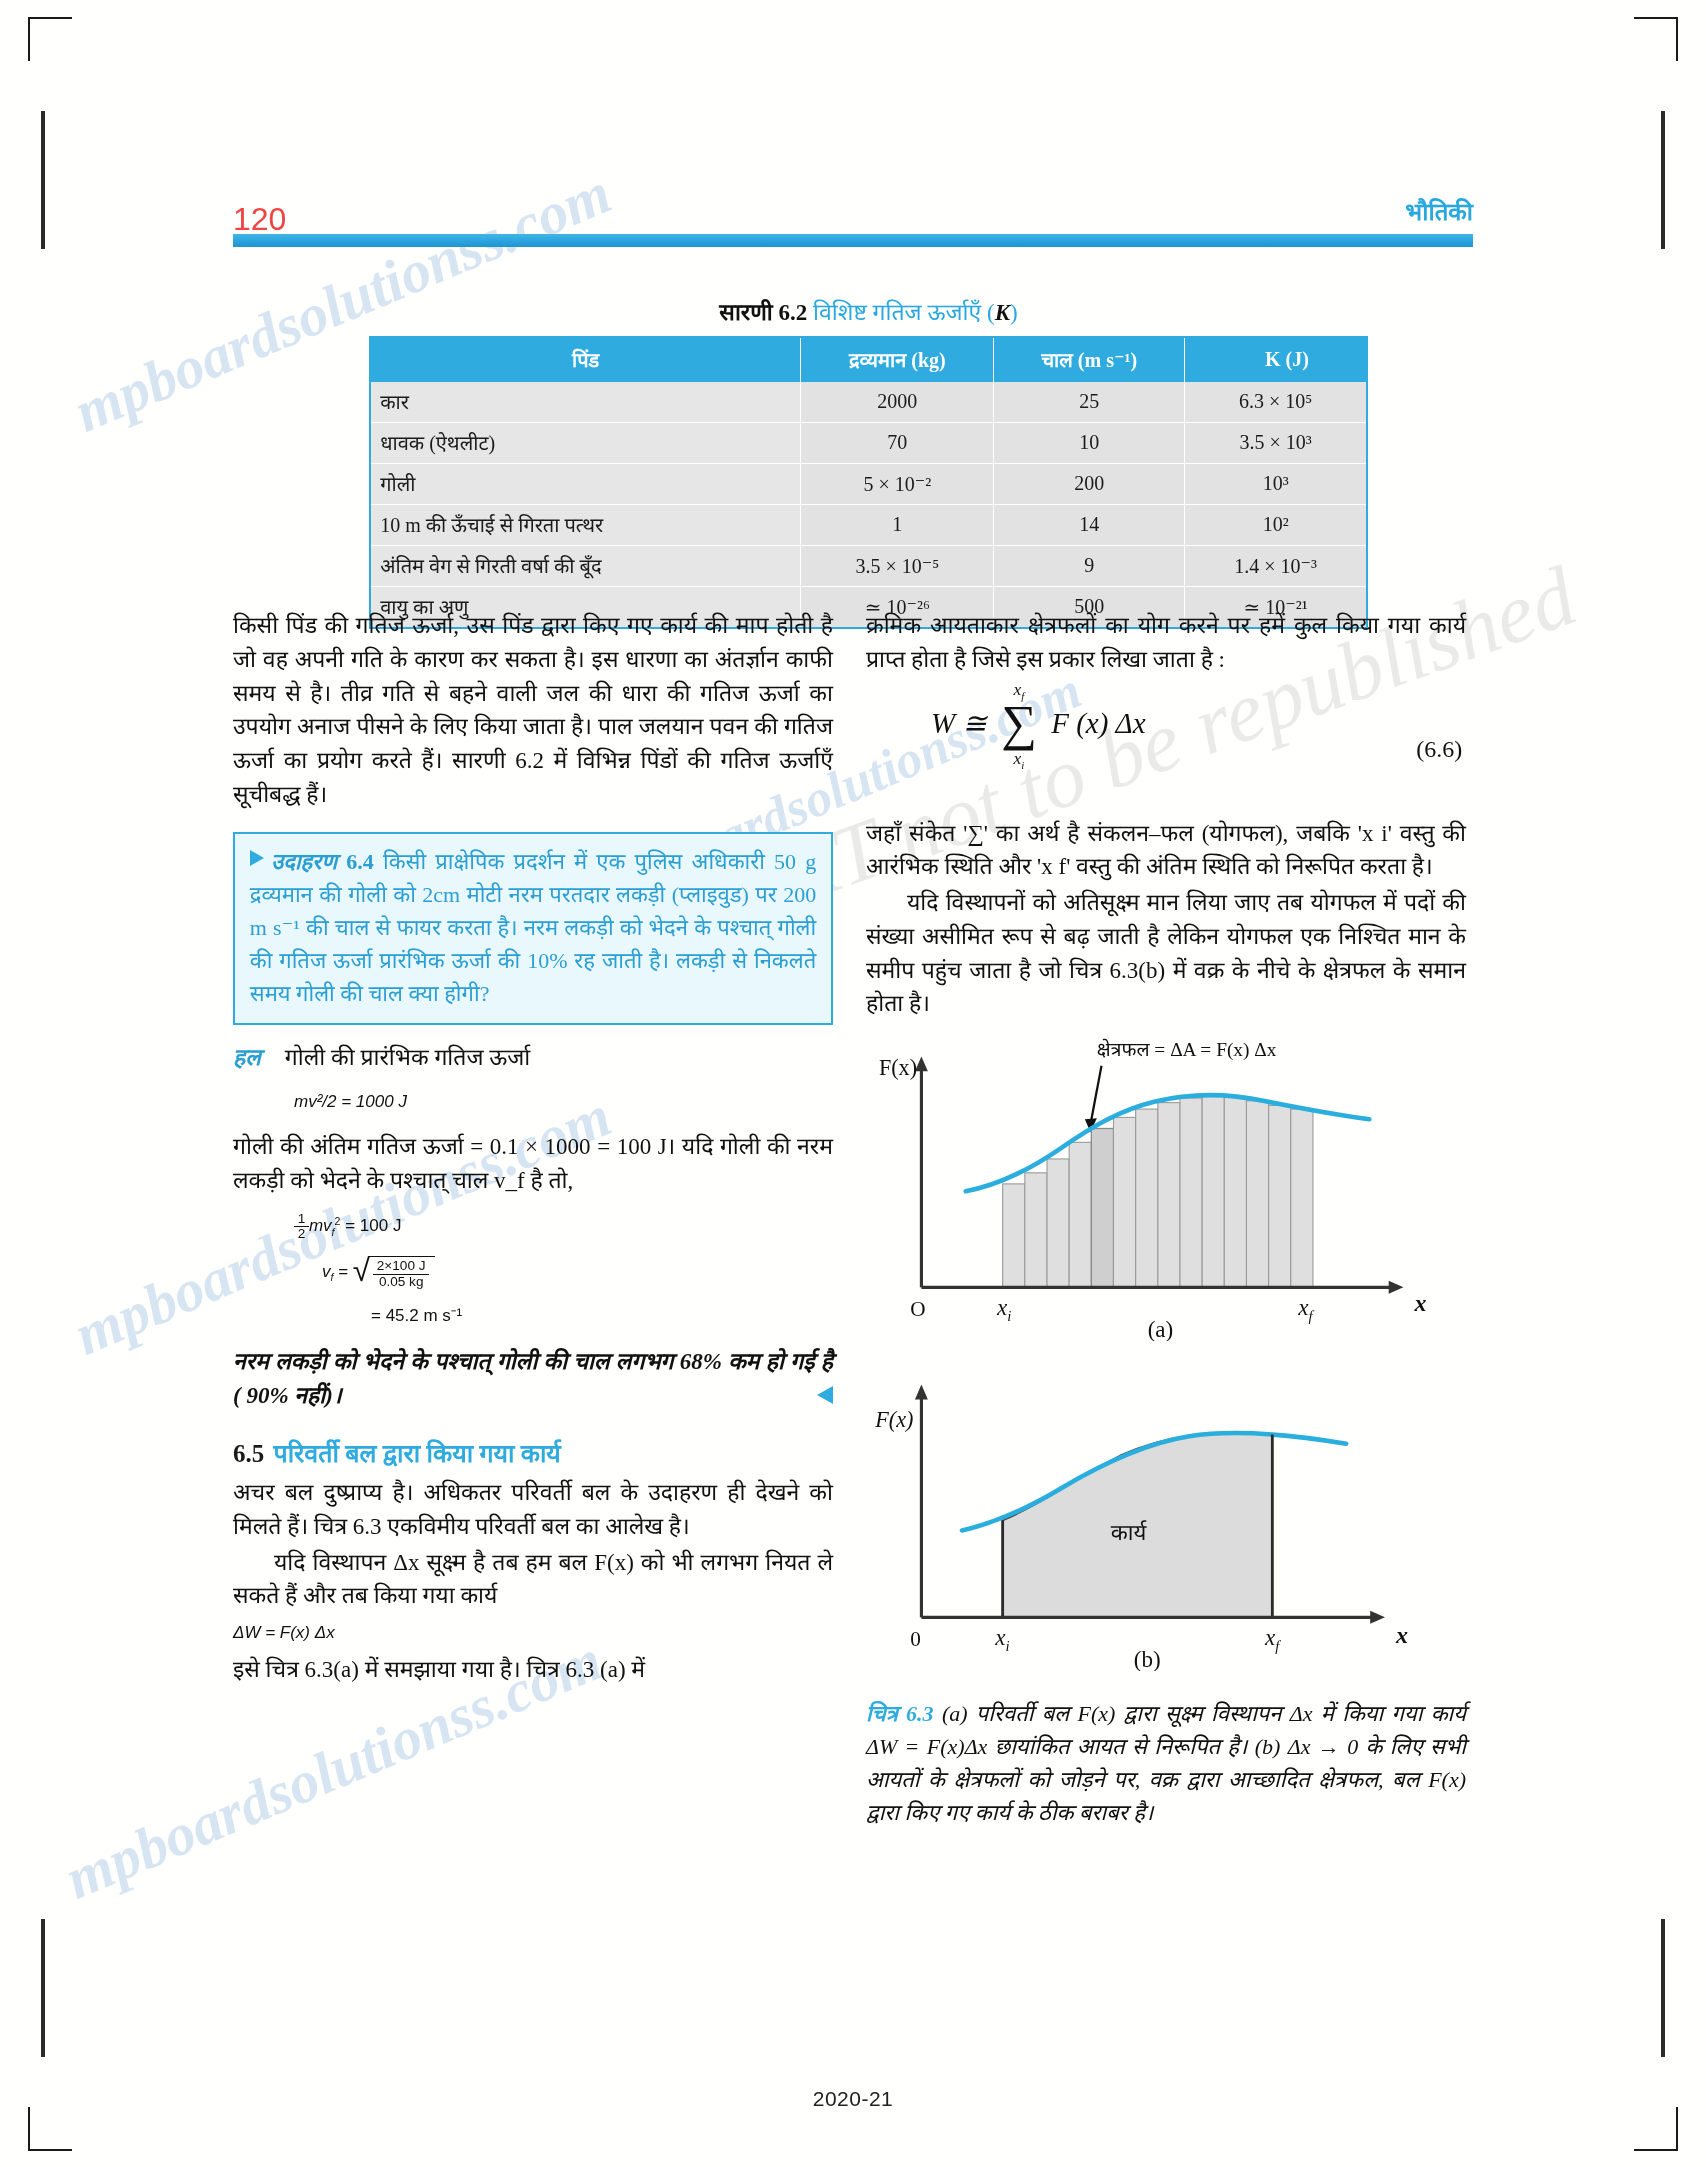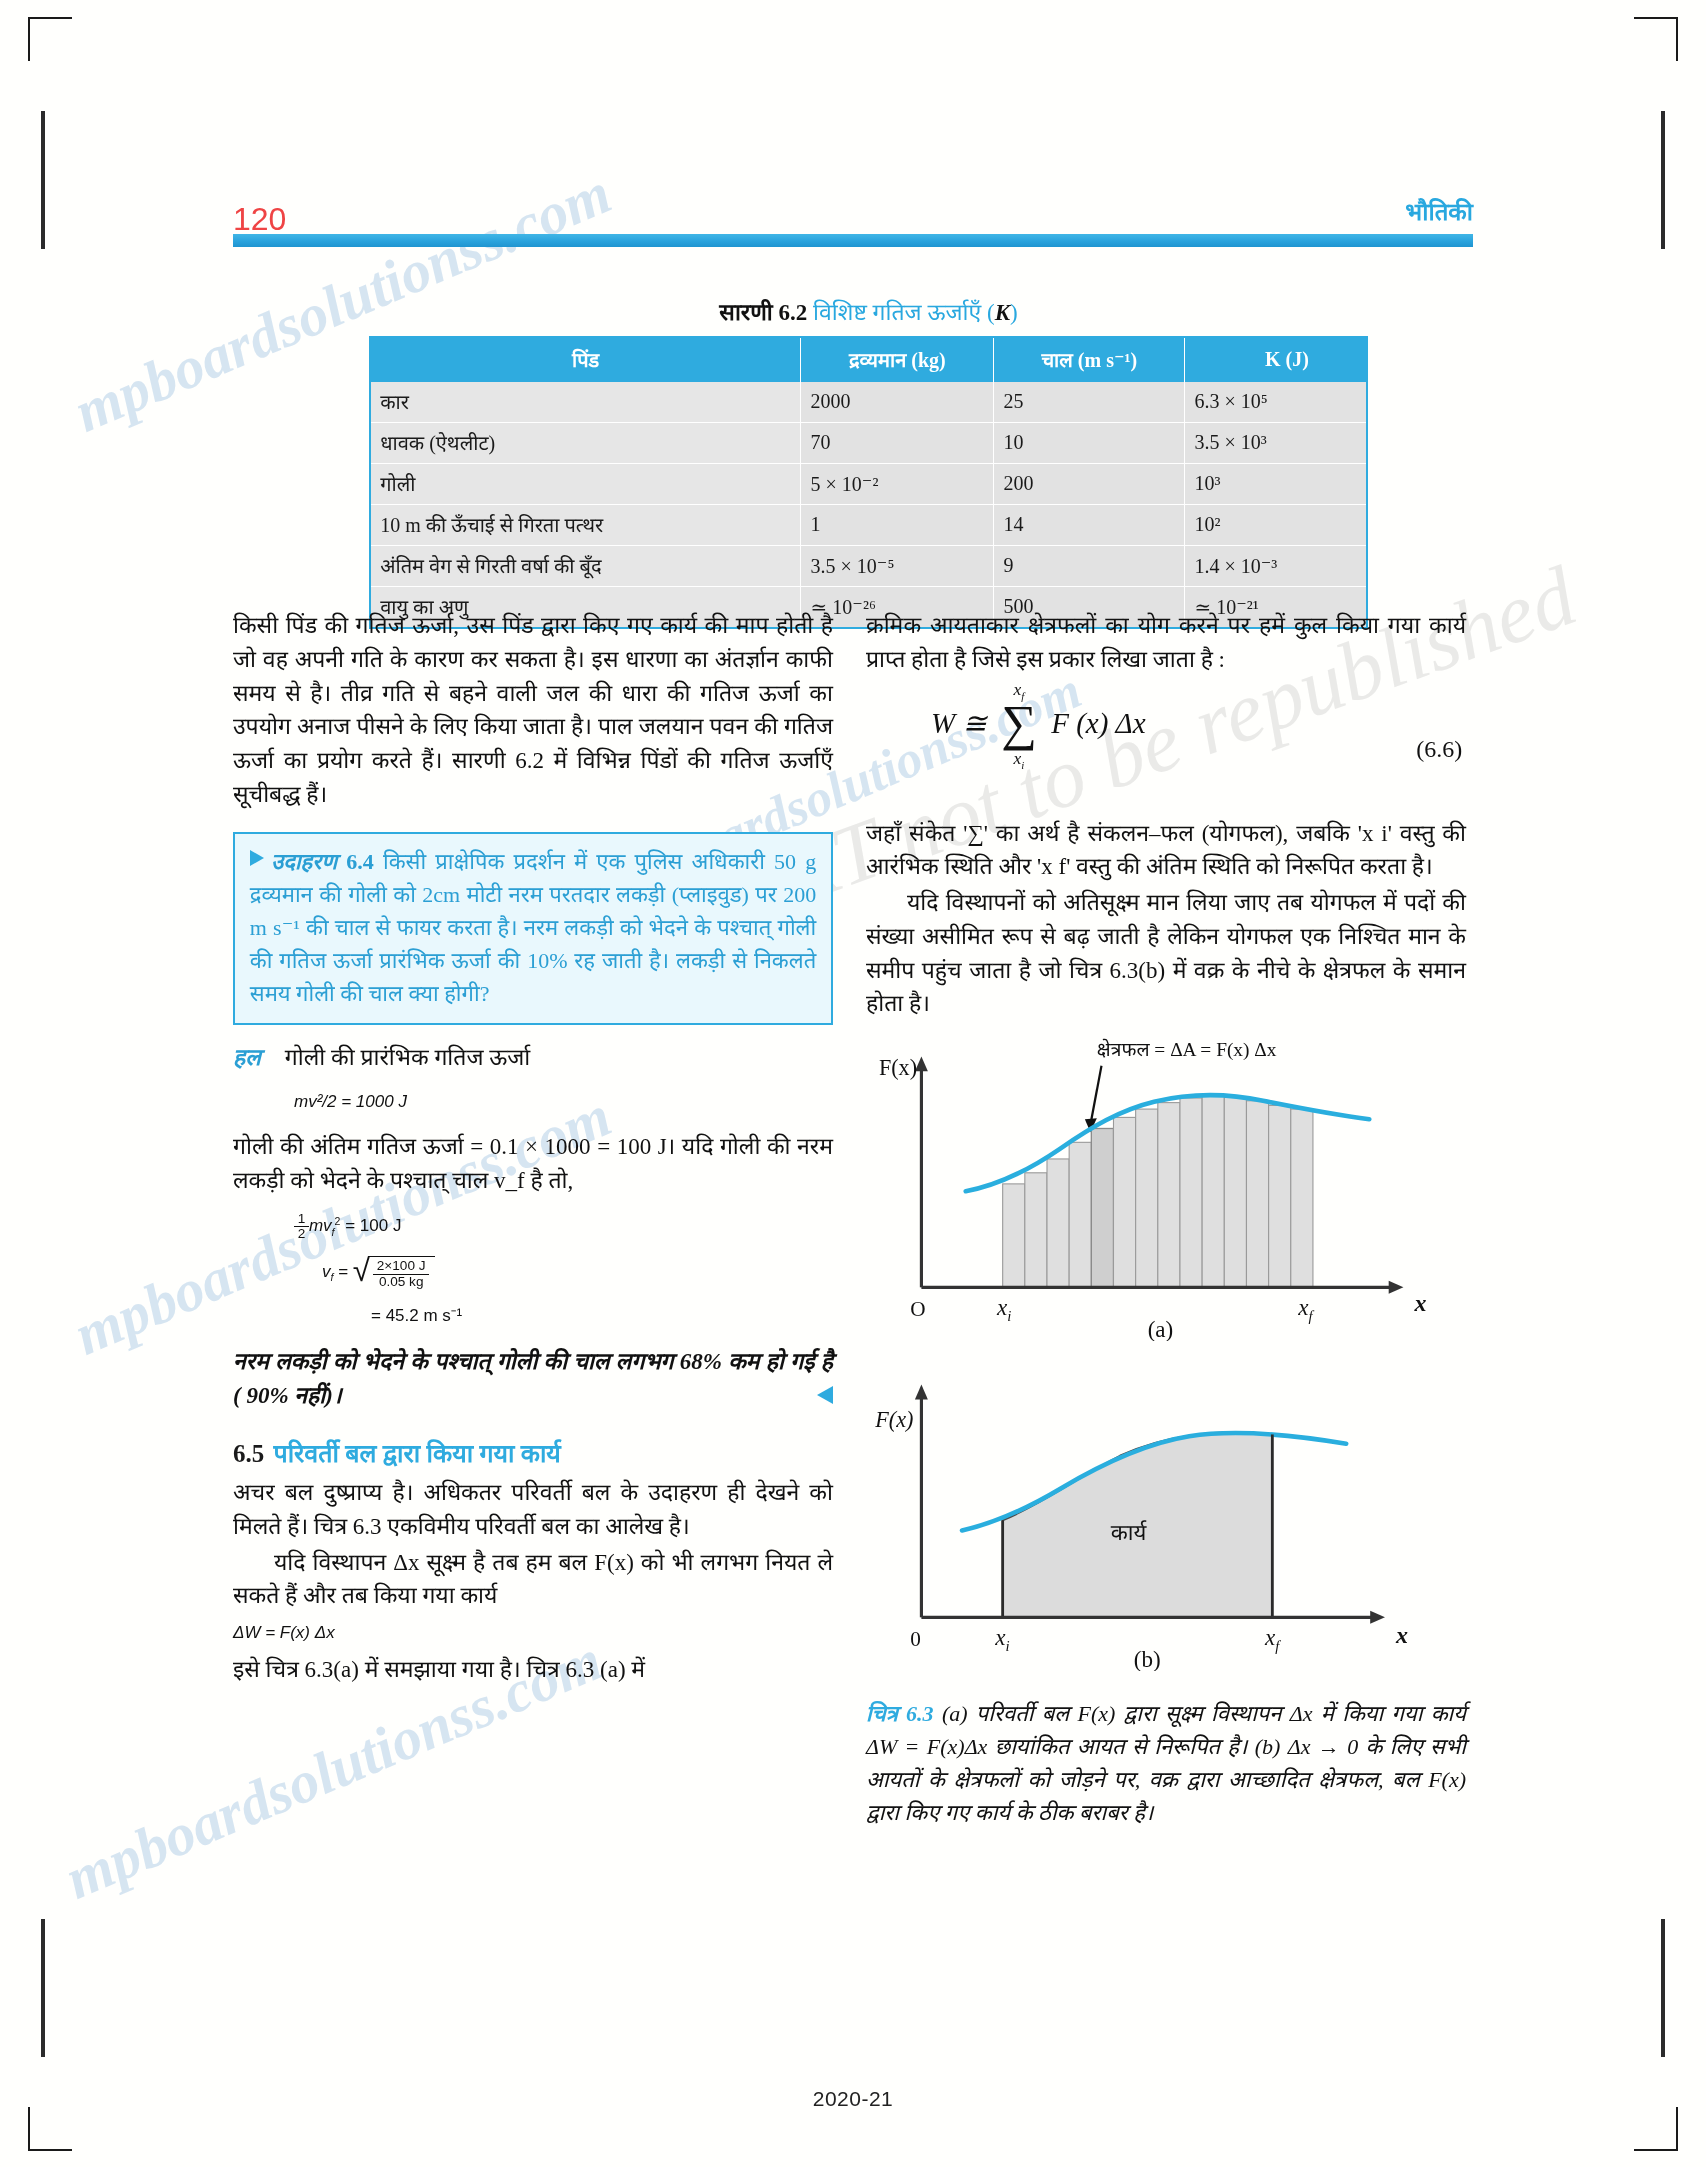--- a/index.html
+++ b/index.html
@@ -106,21 +106,21 @@
     border-right: 1.8px solid #ffffff;
     font-size: 20px;
     text-align: center;
   }
   table.kt th:last-child { border-right: none; padding-left: 28px; }
   table.kt td {
     background: #e2e2e2;
     padding: 6.5px 9.2px;
     border-right: 1.8px solid #ffffff;
     border-bottom: 1.8px solid #ffffff;
-    text-align: left;
+    text-align: center;
     font-size: 20px;
     color: #1a1a1a;
   }
   table.kt td:first-child { text-align: left; background: #e6e6e6; }
   table.kt td:last-child { border-right: none; }
   table.kt tr:last-child td { border-bottom: none; }
   sup { font-size: 0.62em; vertical-align: super; }
   sub { font-size: 0.62em; vertical-align: sub; }
 
   

